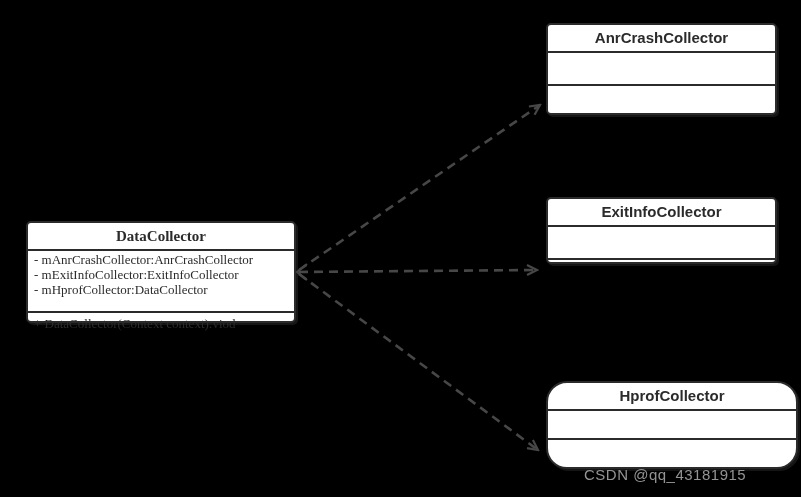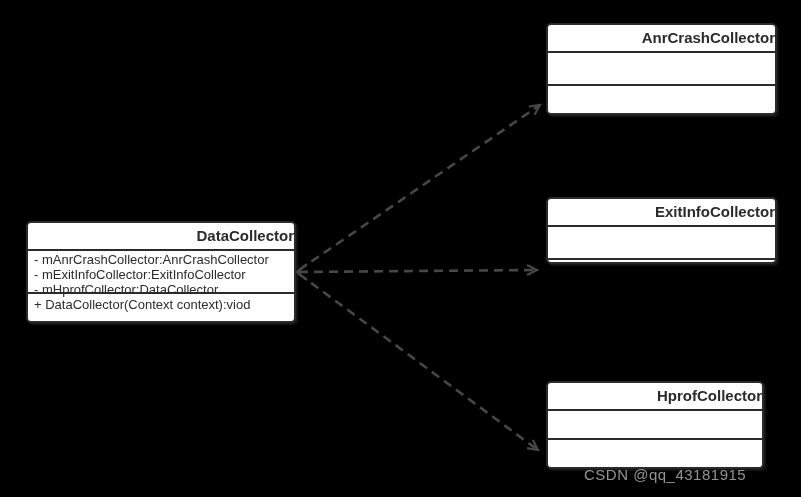--- a/index.html
+++ b/index.html
@@ -31,21 +31,21 @@
   }
   .uml-class {
     position: absolute;
     background: var(--box-fill);
     border: 2px solid var(--box-border);
     border-radius: 5px;
     color: var(--text);
     box-shadow: 2px 2px 0 rgba(60,60,60,0.35);
   }
   .uml-title {
-    text-align: right;
+    text-align: center;
     font-weight: bold;
     font-size: 15px;
     line-height: 26px;
     border-bottom: 2px solid var(--box-border);
     white-space: nowrap;
     overflow: hidden;
   }
   .uml-attrs {
     border-bottom: 2px solid var(--box-border);
     padding: 1px 4px 0 6px;
@@ -54,29 +54,29 @@
     padding: 2px 4px 0 6px;
   }
   .uml-line {
     font-size: 13px;
     line-height: 15px;
     white-space: nowrap;
     overflow: hidden;
   }
   .uml-methods .uml-line { line-height: 18px; }
   
-  .box-datacollector   { left: 26px;  top: 221px; width: 270px; height: 102px; }
-  .box-datacollector .uml-attrs { height: 43px; }
+  .box-datacollector   { left: 26px;  top: 221px; width: 270px; height: 102px; font-family: Liberation Serif, serif; }
+  .box-datacollector .uml-attrs { height: 62px; }
   .box-datacollector .uml-methods { height: 32px; }
   
   .box-anrcrash        { left: 546px; top: 23px;  width: 231px; height: 92px; }
   .box-anrcrash  .uml-attrs { height: 33px; }
   .box-exitinfo        { left: 546px; top: 197px; width: 231px; height: 67px; }
   .box-exitinfo  .uml-attrs { height: 33px; }
-  .box-hprof           { left: 546px; top: 381px; width: 218px; height: 88px; }
+  .box-hprof           { left: 546px; top: 381px; width: 252px; height: 88px; border-radius: 21px; }
   .box-hprof     .uml-attrs { height: 29px; }
   .empty-section { min-height: 20px; }
   .watermark {
     position: absolute;
     left: 584px;
     top: 466px;
     font-size: 15px;
     letter-spacing: 0.5px;
     color: var(--watermark);
     white-space: nowrap;

